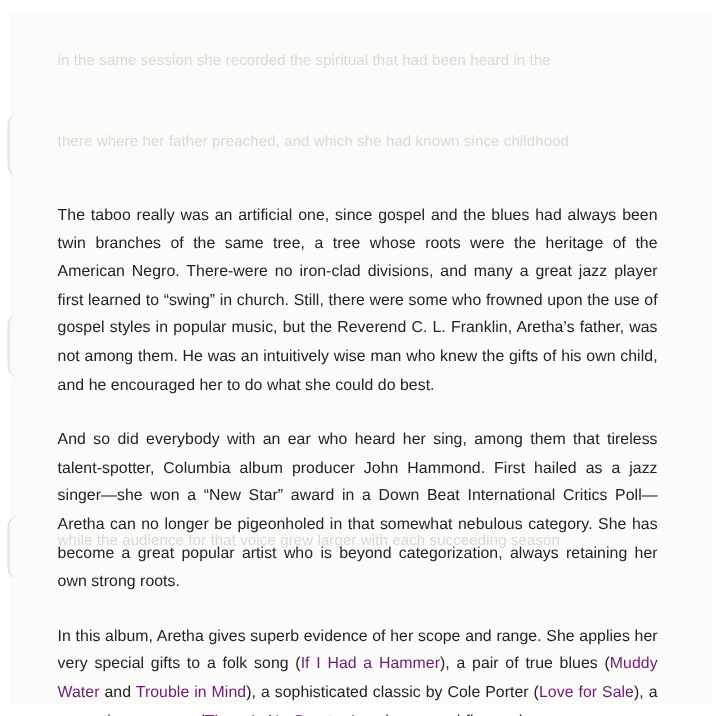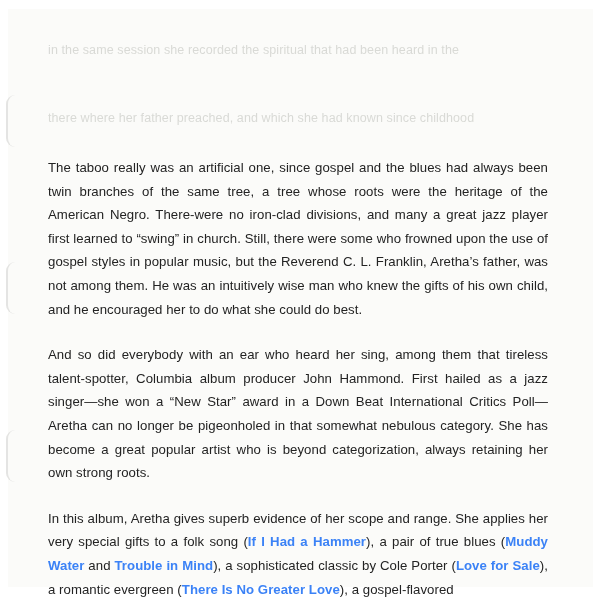--- a/index.html
+++ b/index.html
@@ -78,47 +78,48 @@
   .bleed.b3 { top: 290px; }
   .bleed.b4 { top: 440px; }
 
   .content {
     position: absolute;
     left: 48px;
     top: 156px;
     width: 500px;
   }
   p.para {
-    margin: 0 0 22px 0;
+    margin: 11px 0 22px 0;
     font-size: 13.2px;
     line-height: 23.6px;
     color: #232323;
     text-align: justify;
     text-justify: inter-word;
     letter-spacing: .05px;
   }
   p.para:last-child { margin-bottom: 0; }
-  b, strong { font-weight: bold; color: #3b82f6; }
+  b, strong { font-weight: normal; color: #701a75; }
 </style>
 </head>
 <body>
 
 <div class="page">
 
   <div class="scan-edge-top"></div>
   <div class="scan-edge-left"></div>
   <div class="scan-edge-right"></div>
   <div class="scan-edge-bottom"></div>
 
   <div class="binder-mark m1"></div>
   <div class="binder-mark m2"></div>
   <div class="binder-mark m3"></div>
 
   <div class="bleed b1">in the same session she recorded the spiritual that had been heard in the</div>
   <div class="bleed b2">there where her father preached, and which she had known since childhood</div>
+  <div class="bleed b4">while the audience for that voice grew larger with each succeeding season</div>
 
   <div class="content">
     <p class="para"><span>The taboo really was an artificial one, since gospel and the blues had always been twin branches of the same tree, a tree whose roots were the heritage of the American Negro. There-were no iron-clad divisions, and many a great jazz player first learned to “swing” in church. Still, there were some who frowned upon the use of gospel styles in popular music, but the Reverend C. L. Franklin, Aretha’s father, was not among them. He was an intuitively wise man who knew the gifts of his own child, and he encouraged her to do what she could do best.</span></p>
     <p class="para"><span>And so did everybody with an ear who heard her sing, among them that tireless talent-spotter, Columbia album producer John Hammond. First hailed as a jazz singer—she won a “New Star” award in a Down Beat International Critics Poll—Aretha can no longer be pigeonholed in that somewhat nebulous category. She has become a great popular artist who is beyond categorization, always retaining her own strong roots.</span></p>
     <p class="para"><span>In this album, Aretha gives superb evidence of her scope and range. She applies her very special gifts to a folk song (</span><b>If I Had a Hammer</b><span>), a pair of true blues (</span><b>Muddy Water</b><span> and </span><b>Trouble in Mind</b><span>), a sophisticated classic by Cole Porter (</span><b>Love for Sale</b><span>), a romantic evergreen (</span><b>There Is No Greater Love</b><span>), a gospel-flavored</span></p>
   </div>
 
 </div>
 
 </body></html>

